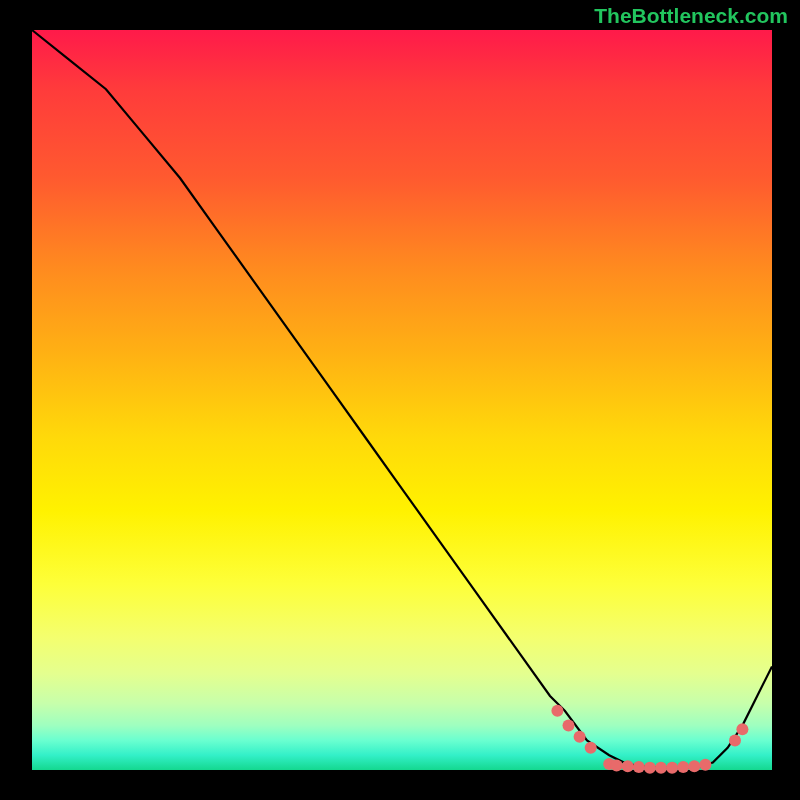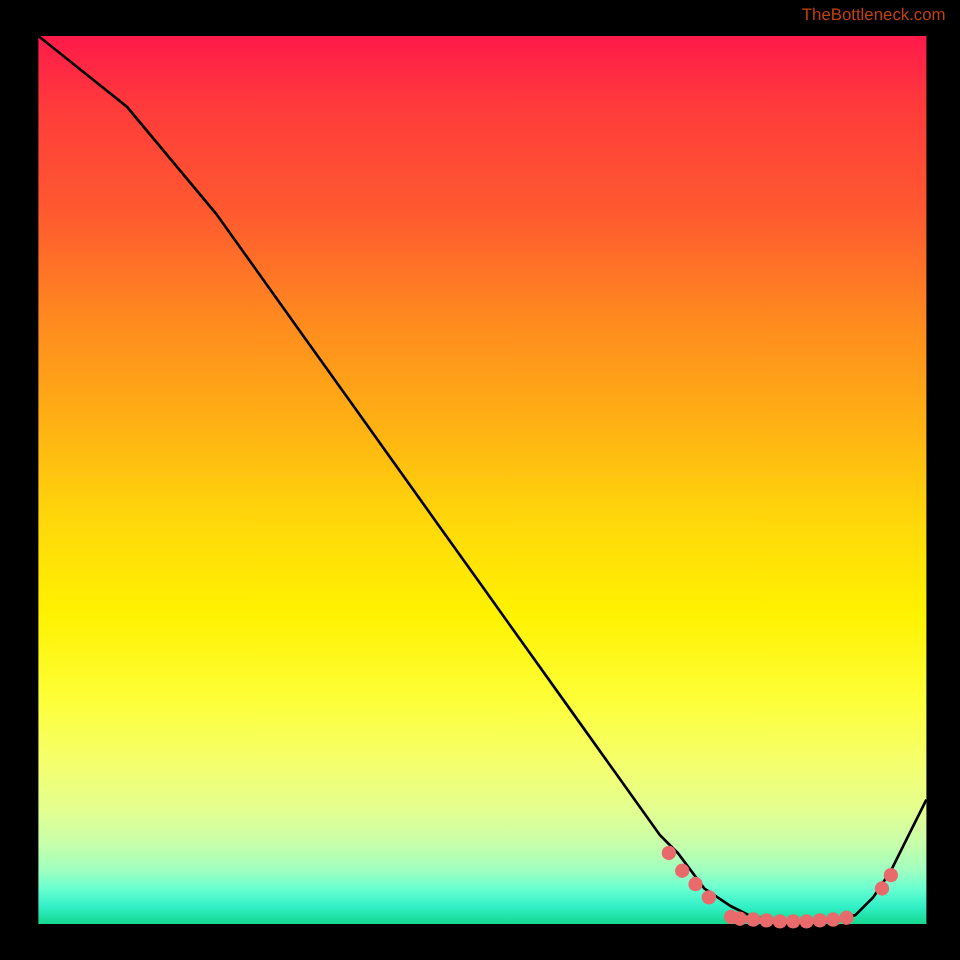--- a/index.html
+++ b/index.html
@@ -14,23 +14,23 @@
   .container {
     position: relative;
     width: 800px;
     height: 800px;
     background: #000;
   }
   .watermark {
     position: absolute;
     top: 4px;
     right: 12px;
-    color: #c2410c;
-    font-size: 14px;
-    font-weight: 400;
+    color: #22c55e;
+    font-size: 21px;
+    font-weight: 700;
     z-index: 10;
   }
   .plot-area {
     position: absolute;
     left: 32px;
     top: 30px;
     width: 740px;
     height: 740px;
     background: linear-gradient(to bottom,
       #ff1a4a 0%,

